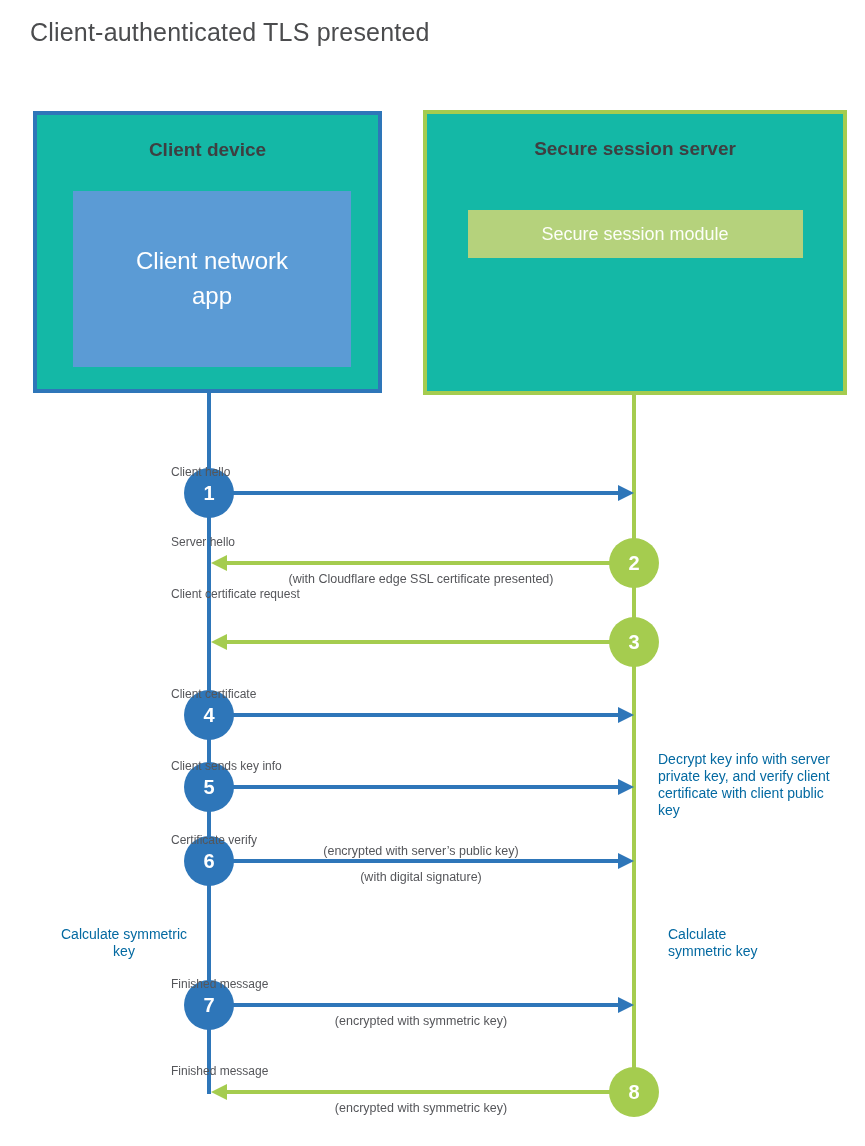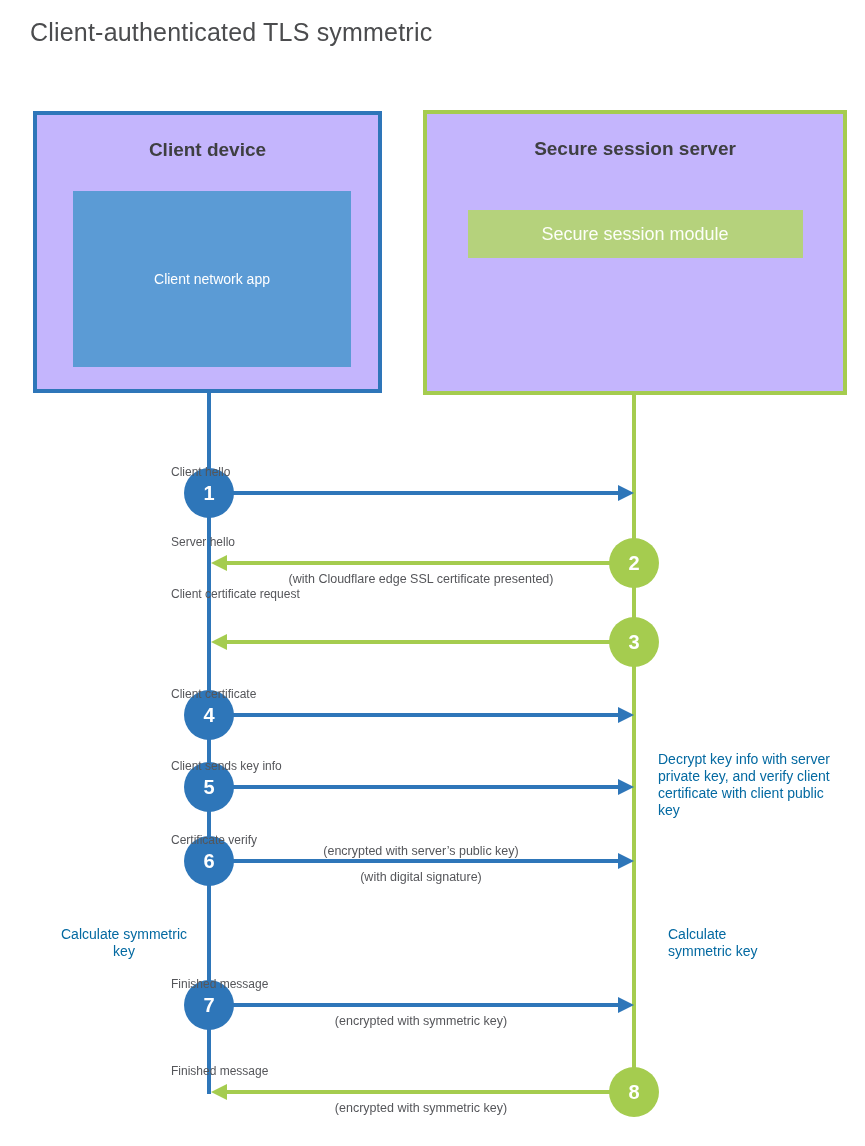--- a/index.html
+++ b/index.html
@@ -6,32 +6,32 @@
   body{font-family:"Liberation Sans","DejaVu Sans",sans-serif;}
   .canvas{position:relative;width:865px;height:1146px;background:#ffffff;overflow:hidden;}
 
   .diagram-title{
     position:absolute;left:30px;top:18px;
     font-size:25px;font-weight:300;letter-spacing:.2px;
     color:#4b4c4e;
   }
 
   
-  .entity-box{position:absolute;background:#c4b5fd;box-sizing:border-box;}
+  .entity-box{position:absolute;background:#14b8a6;box-sizing:border-box;}
   .client-box{left:33px;top:111px;width:349px;height:282px;border:4px solid var(--blue);}
   .server-box{left:423px;top:110px;width:424px;height:285px;border:4px solid var(--green);}
   .box-title{
     margin-top:24px;text-align:center;
     font-size:19px;font-weight:bold;color:#3e3f41;
   }
   .client-app{
     position:absolute;left:36px;top:76px;width:278px;height:176px;
     background:var(--blue-light);color:#ffffff;
     display:flex;align-items:center;justify-content:center;text-align:center;
-    font-size:14px;line-height:1.45;padding:0 55px;box-sizing:border-box;
+    font-size:24px;line-height:1.45;padding:0 55px;box-sizing:border-box;
   }
   .module-bar{
     position:relative;margin:0 auto 12px auto;width:335px;height:48px;
     background:var(--green-bar);color:#fdfef8;
     display:flex;align-items:center;justify-content:center;
     font-size:18px;
   }
   .module-bars{margin-top:50px;}
 
   
@@ -66,21 +66,21 @@
   .note{position:absolute;font-size:14px;line-height:17px;color:#0369a1;}
   .note-left-calc{left:60px;top:926px;width:128px;text-align:center;}
   .note-right-decrypt{left:658px;top:751px;width:186px;text-align:left;}
   .note-right-calc{left:668px;top:926px;width:110px;text-align:left;}
 </style>
 </head>
 <body>
 
 <div class="canvas">
 
-  <div class="diagram-title">Client-authenticated TLS symmetric</div>
+  <div class="diagram-title">Client-authenticated TLS presented</div>
 
   <div class="entity-box client-box">
     <div class="box-title">Client device</div>
     <div class="client-app">Client network app</div>
   </div>
 
   <div class="entity-box server-box">
     <div class="box-title">Secure session server</div>
     <div class="module-bars" id="module-bars">
         <div class="module-bar">Secure session module</div>

